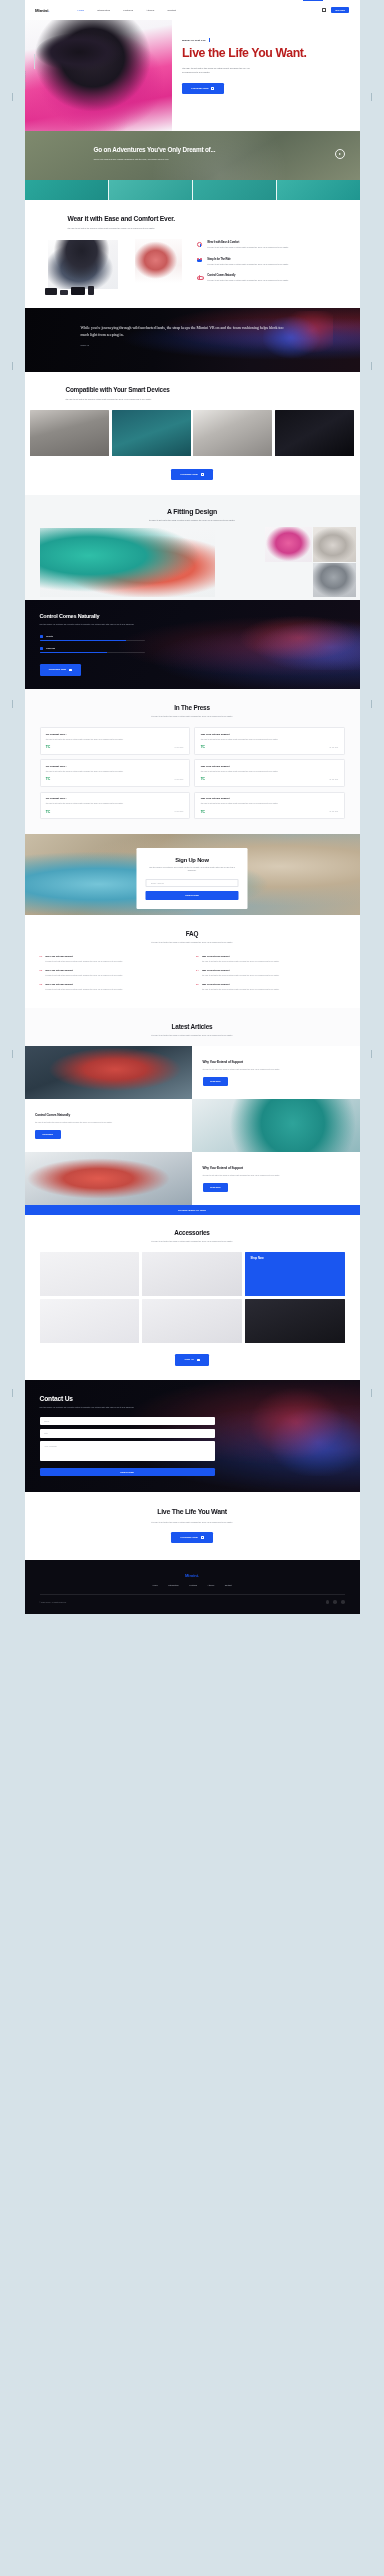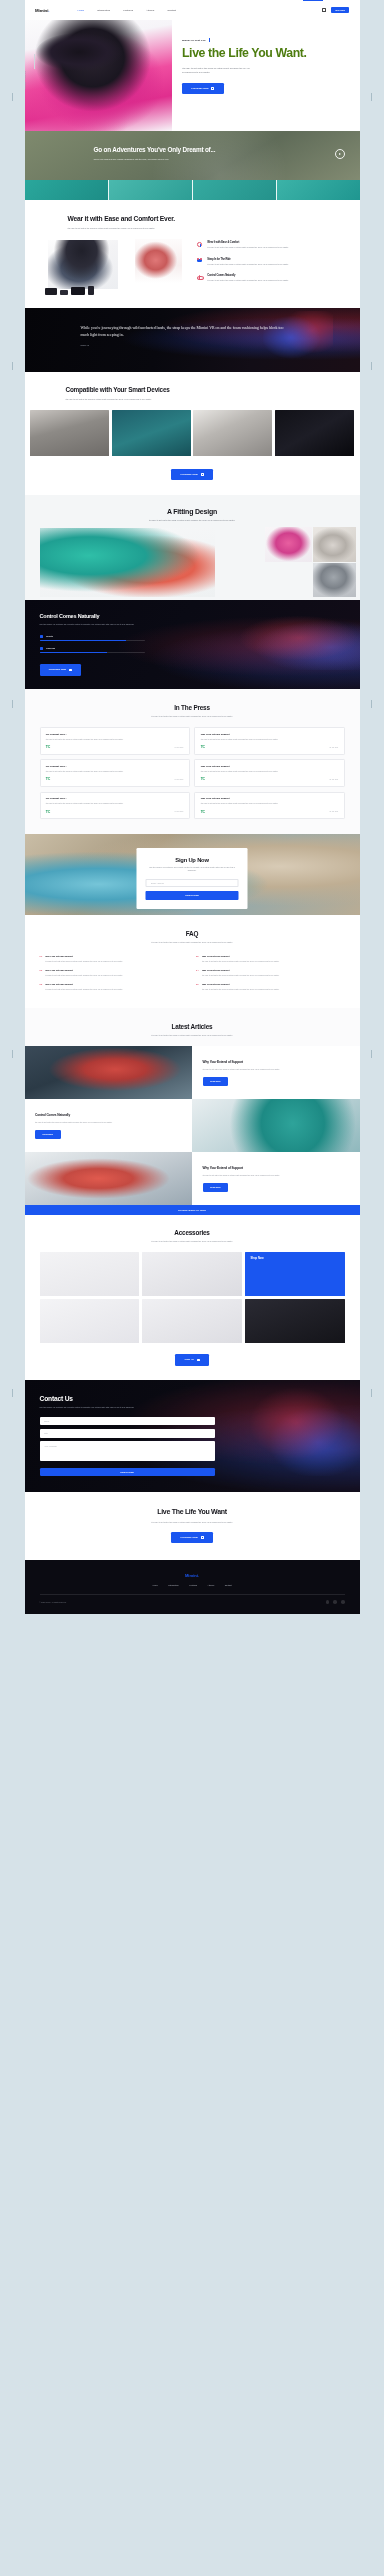--- a/index.html
+++ b/index.html
@@ -58,21 +58,21 @@
   }
   .hero-side-line { width: 0.6px; height: 15px; background: #cfd6dc; margin: 0 auto 2.3px; }
   .hero-side-txt {
     font-size: 1.9px; color: #9aa2ab; writing-mode: vertical-rl; letter-spacing: 0.4px;
   }
   .hero-copy { flex: 1; padding: 17.5px 15px 0 10.5px; }
   .eyebrow { display: flex; align-items: center; gap: 2.9px; margin-bottom: 5.3px; }
   .eyebrow-txt { font-size: 2.3px; font-weight: 700; color: #2a2a33; letter-spacing: 0.1px; }
   .eyebrow-bar { width: 0.8px; height: 4.1px; background: #1a56f0; }
   .hero-h1 {
-    font-size: 12.3px; line-height: 1.1; font-weight: 700; color: #4d7c0f;
+    font-size: 12.3px; line-height: 1.1; font-weight: 700; color: #b91c1c;
     letter-spacing: -0.4px; margin-bottom: 5.8px;
   }
   .hero-p { font-size: 2.3px; line-height: 1.75; color: #70757e; max-width: 69px; margin-bottom: 7px; }
   .btn-primary {
     display: inline-flex; align-items: center; justify-content: center; gap: 2.9px;
     background: #1a56f0; color: #fff; font-size: 2.5px; font-weight: 700;
     padding: 4.1px 9.3px; border: none; border-radius: 1.2px;
   }
   .btn-ico { width: 2.9px; height: 2.9px; border: 0.4px solid #fff; border-radius: 0.6px; }
 

